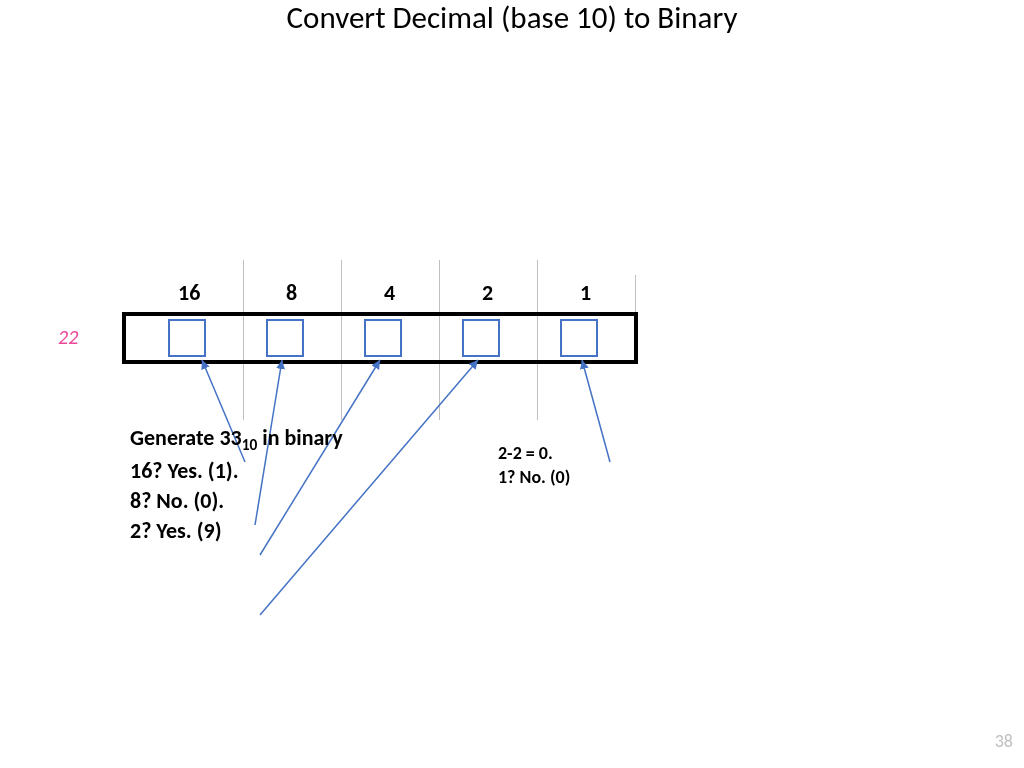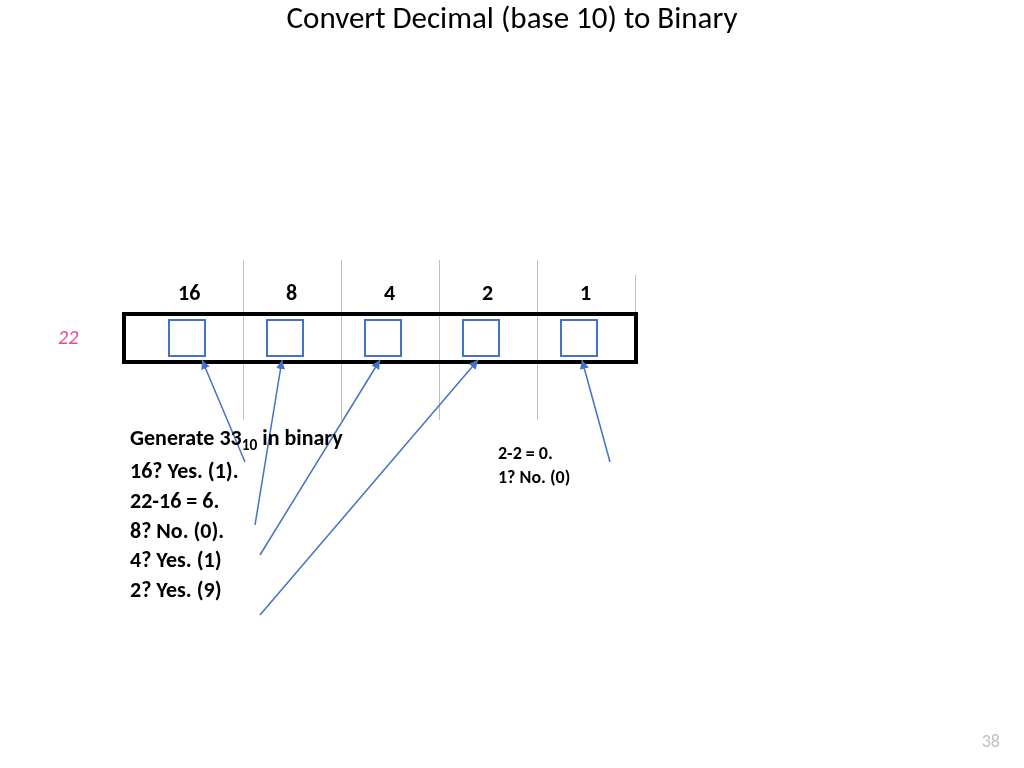--- a/index.html
+++ b/index.html
@@ -81,21 +81,21 @@
     left: 498px;
     top: 423px;
     font-size: 18px;
     font-weight: 700;
     line-height: 1.35;
     margin-top: 18px;
   }
   .steps-left sub, .title sub { font-size: 0.7em; }
   .slide-number {
     position: absolute;
-    right: 24px;
+    right: 11px;
     bottom: 16px;
     color: #bfbfbf;
     font-size: 18px;
   }
   .arrow-layer {
     position: absolute;
     left: 0; top: 0;
     width: 1024px;
     height: 768px;
     pointer-events: none;
@@ -150,23 +150,21 @@
     <line x1="260" y1="615" x2="478" y2="360" stroke="#4472c4" stroke-width="1.5" marker-end="url(#arrowhead)"></line>
 
     <line x1="610" y1="462" x2="582" y2="360" stroke="#4472c4" stroke-width="1.5" marker-end="url(#arrowhead)"></line>
   </svg>
 
   <div class="steps-left">
     <div>
       <span>Generate 33</span><sub>10</sub><span> in binary</span>
     </div>
     <div>16? Yes. (1).</div>
-    <div>22-16 = 6.</div>
     <div>8? No. (0).</div>
-    <div>4? Yes. (1)</div>
     <div>2? Yes. (9)</div>
   </div>
 
   <div class="steps-right">
     <div>2-2 = 0.</div>
     <div>1? No. (0)</div>
   </div>
 
   <div class="slide-number">38</div>
 

